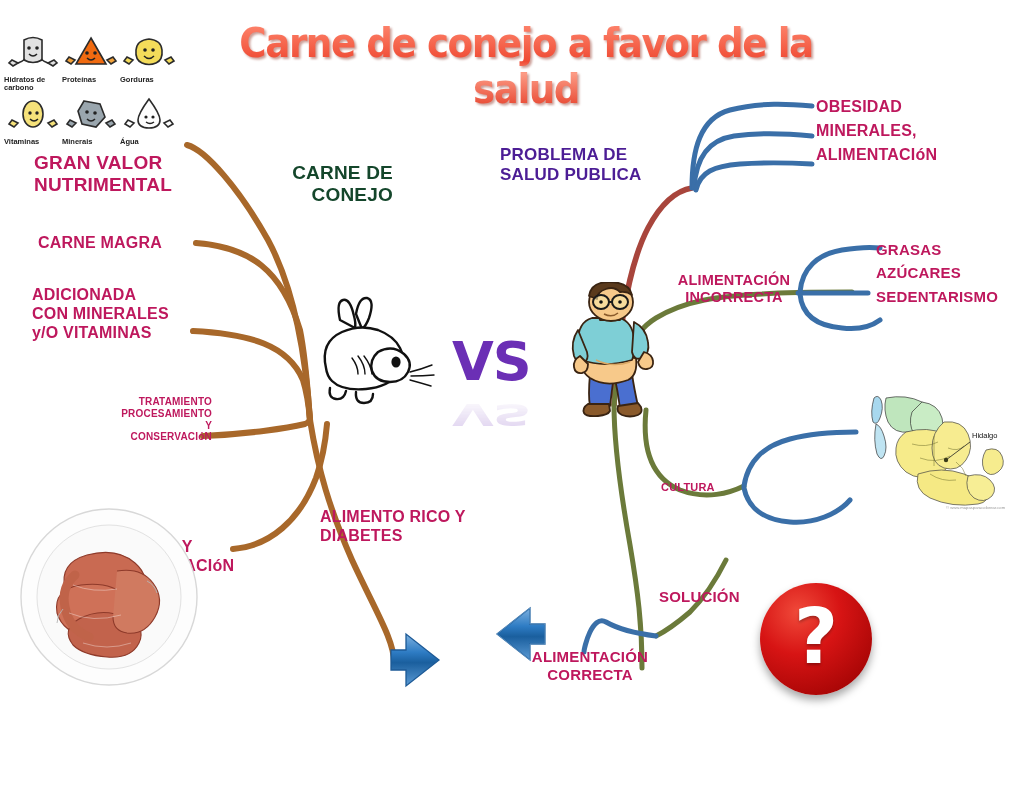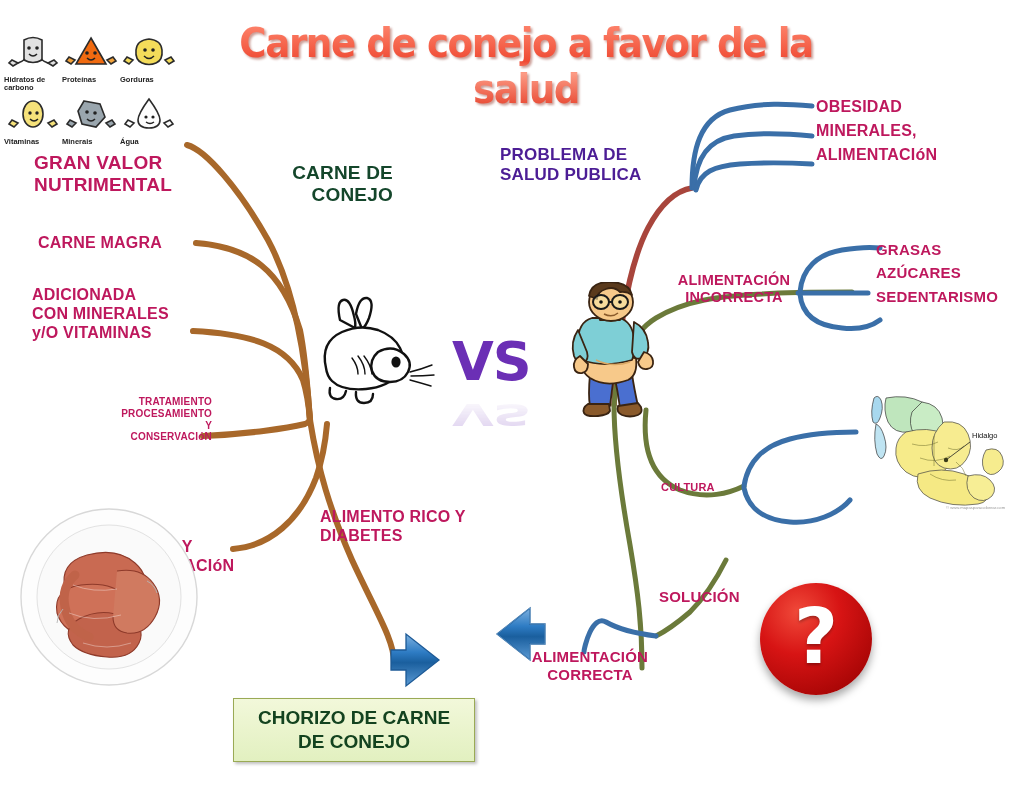--- a/index.html
+++ b/index.html
@@ -422,18 +422,14 @@
       <circle cx="86" cy="72" r="2.2" fill="#3a3a1a"></circle>
       <text x="112" y="50" font-family="Liberation Sans, sans-serif" font-size="7.5" fill="#111">Hidalgo</text>
       <text x="86" y="121" font-family="Liberation Sans, sans-serif" font-size="4.2" fill="#999">© www.mapasparacolorear.com</text>
     </svg>
   </div>
 
   <div id="qball">
     <b>?</b>
   </div>
 
-  <div id="chorizo-box">
-    <span>CHORIZO DE CARNE</span>
-    <span>DE CONEJO</span>
-  </div>
 
 </div>
 
 </body></html>

